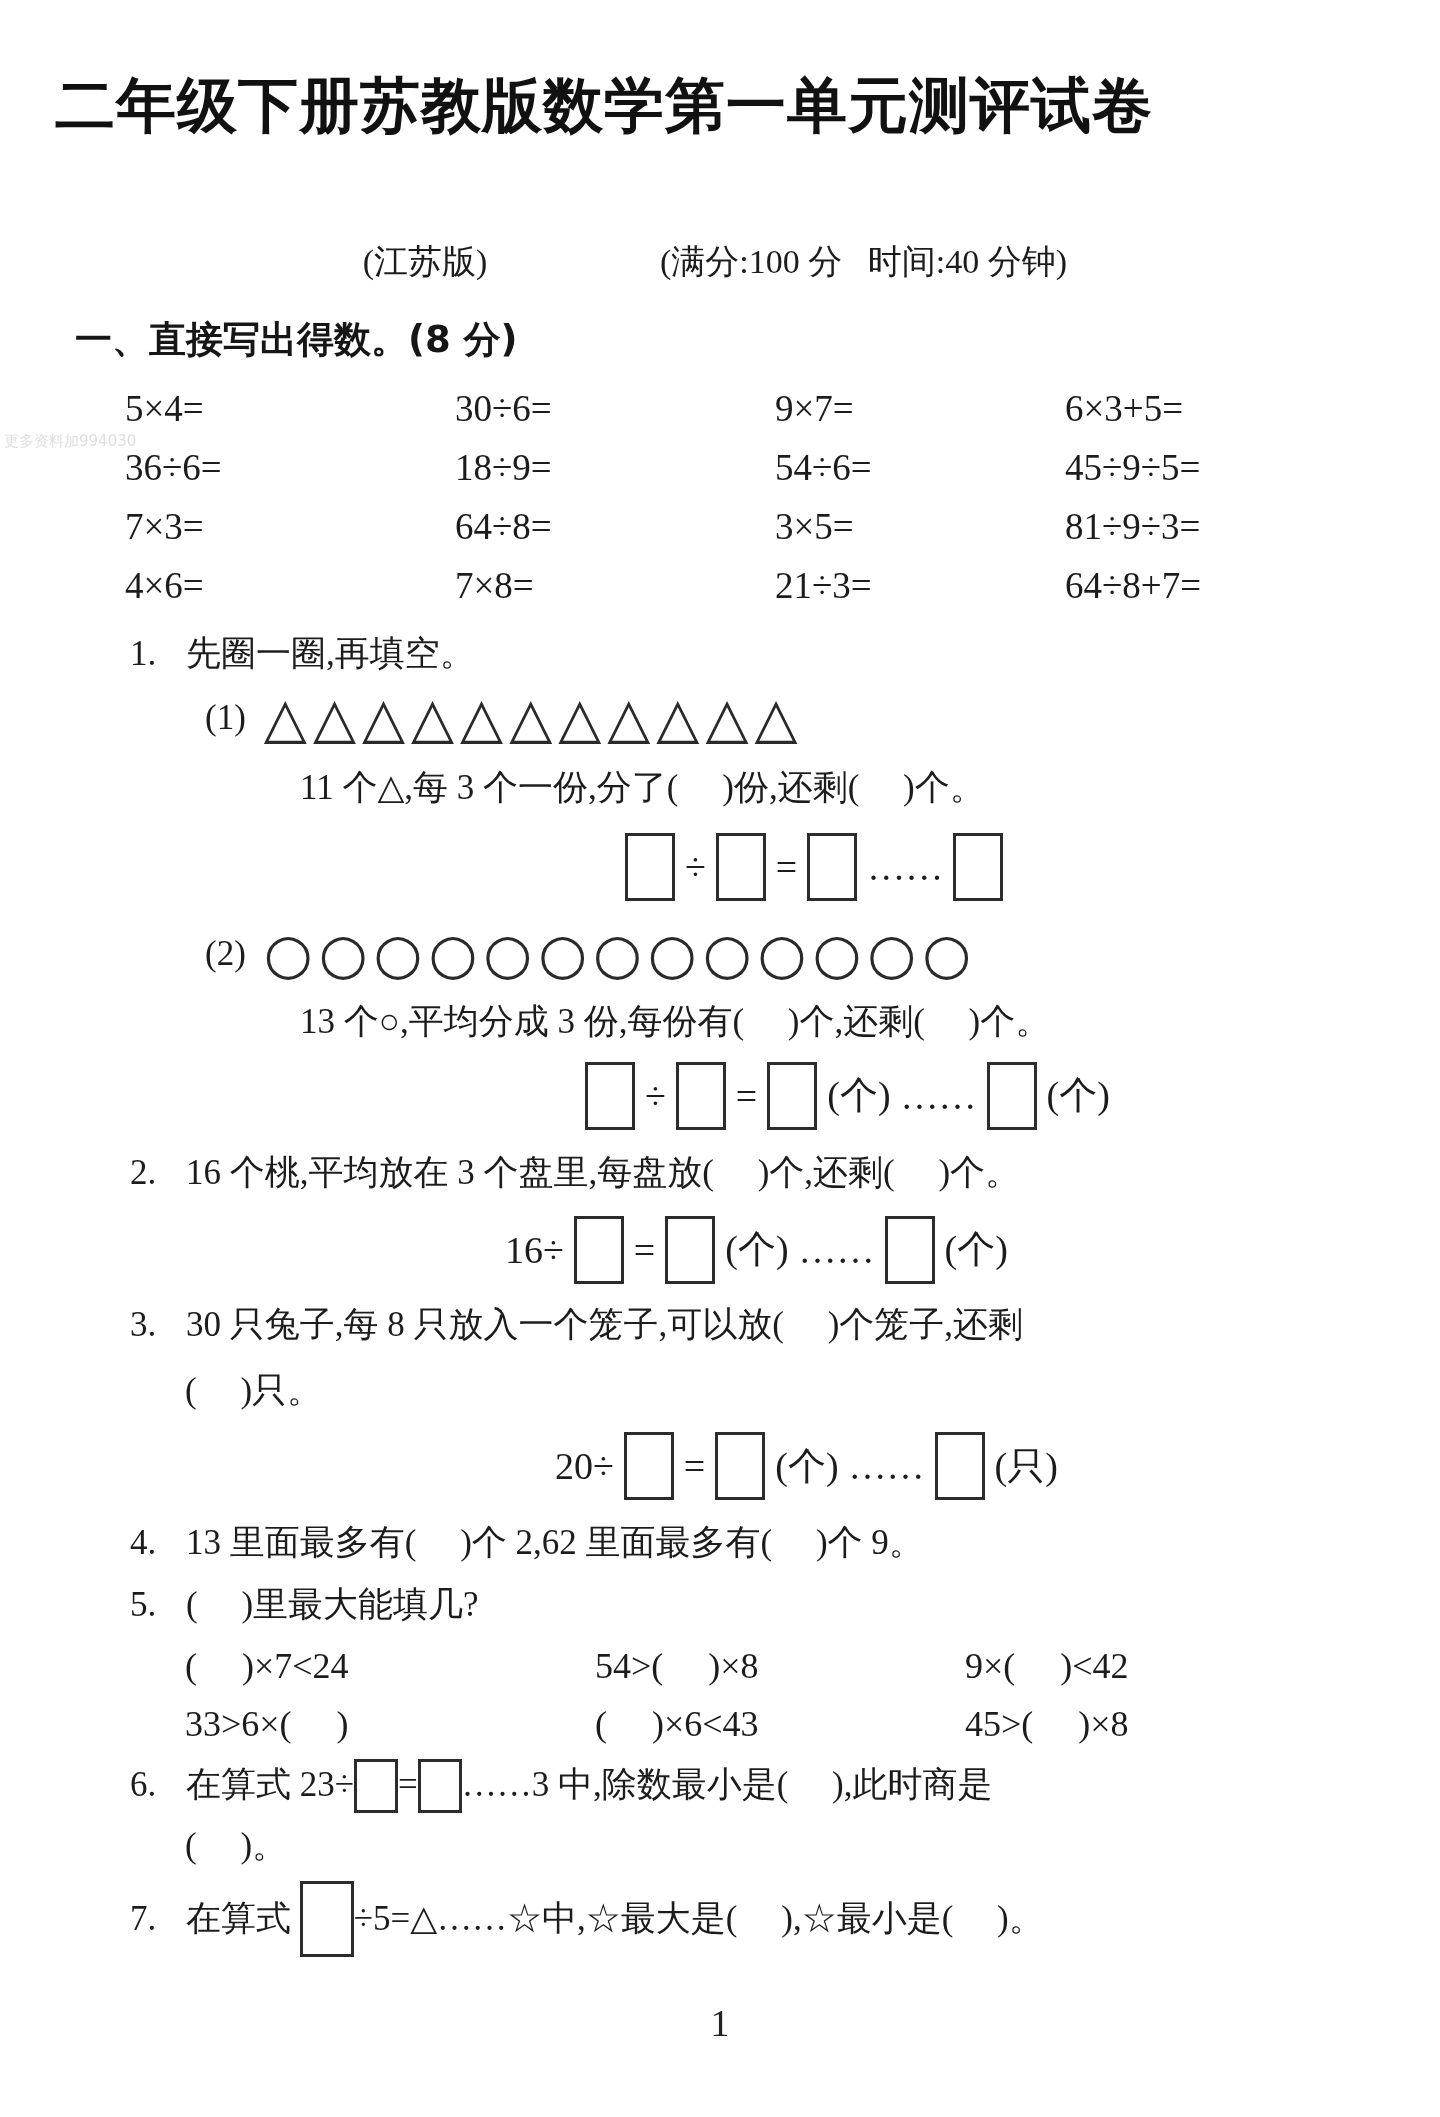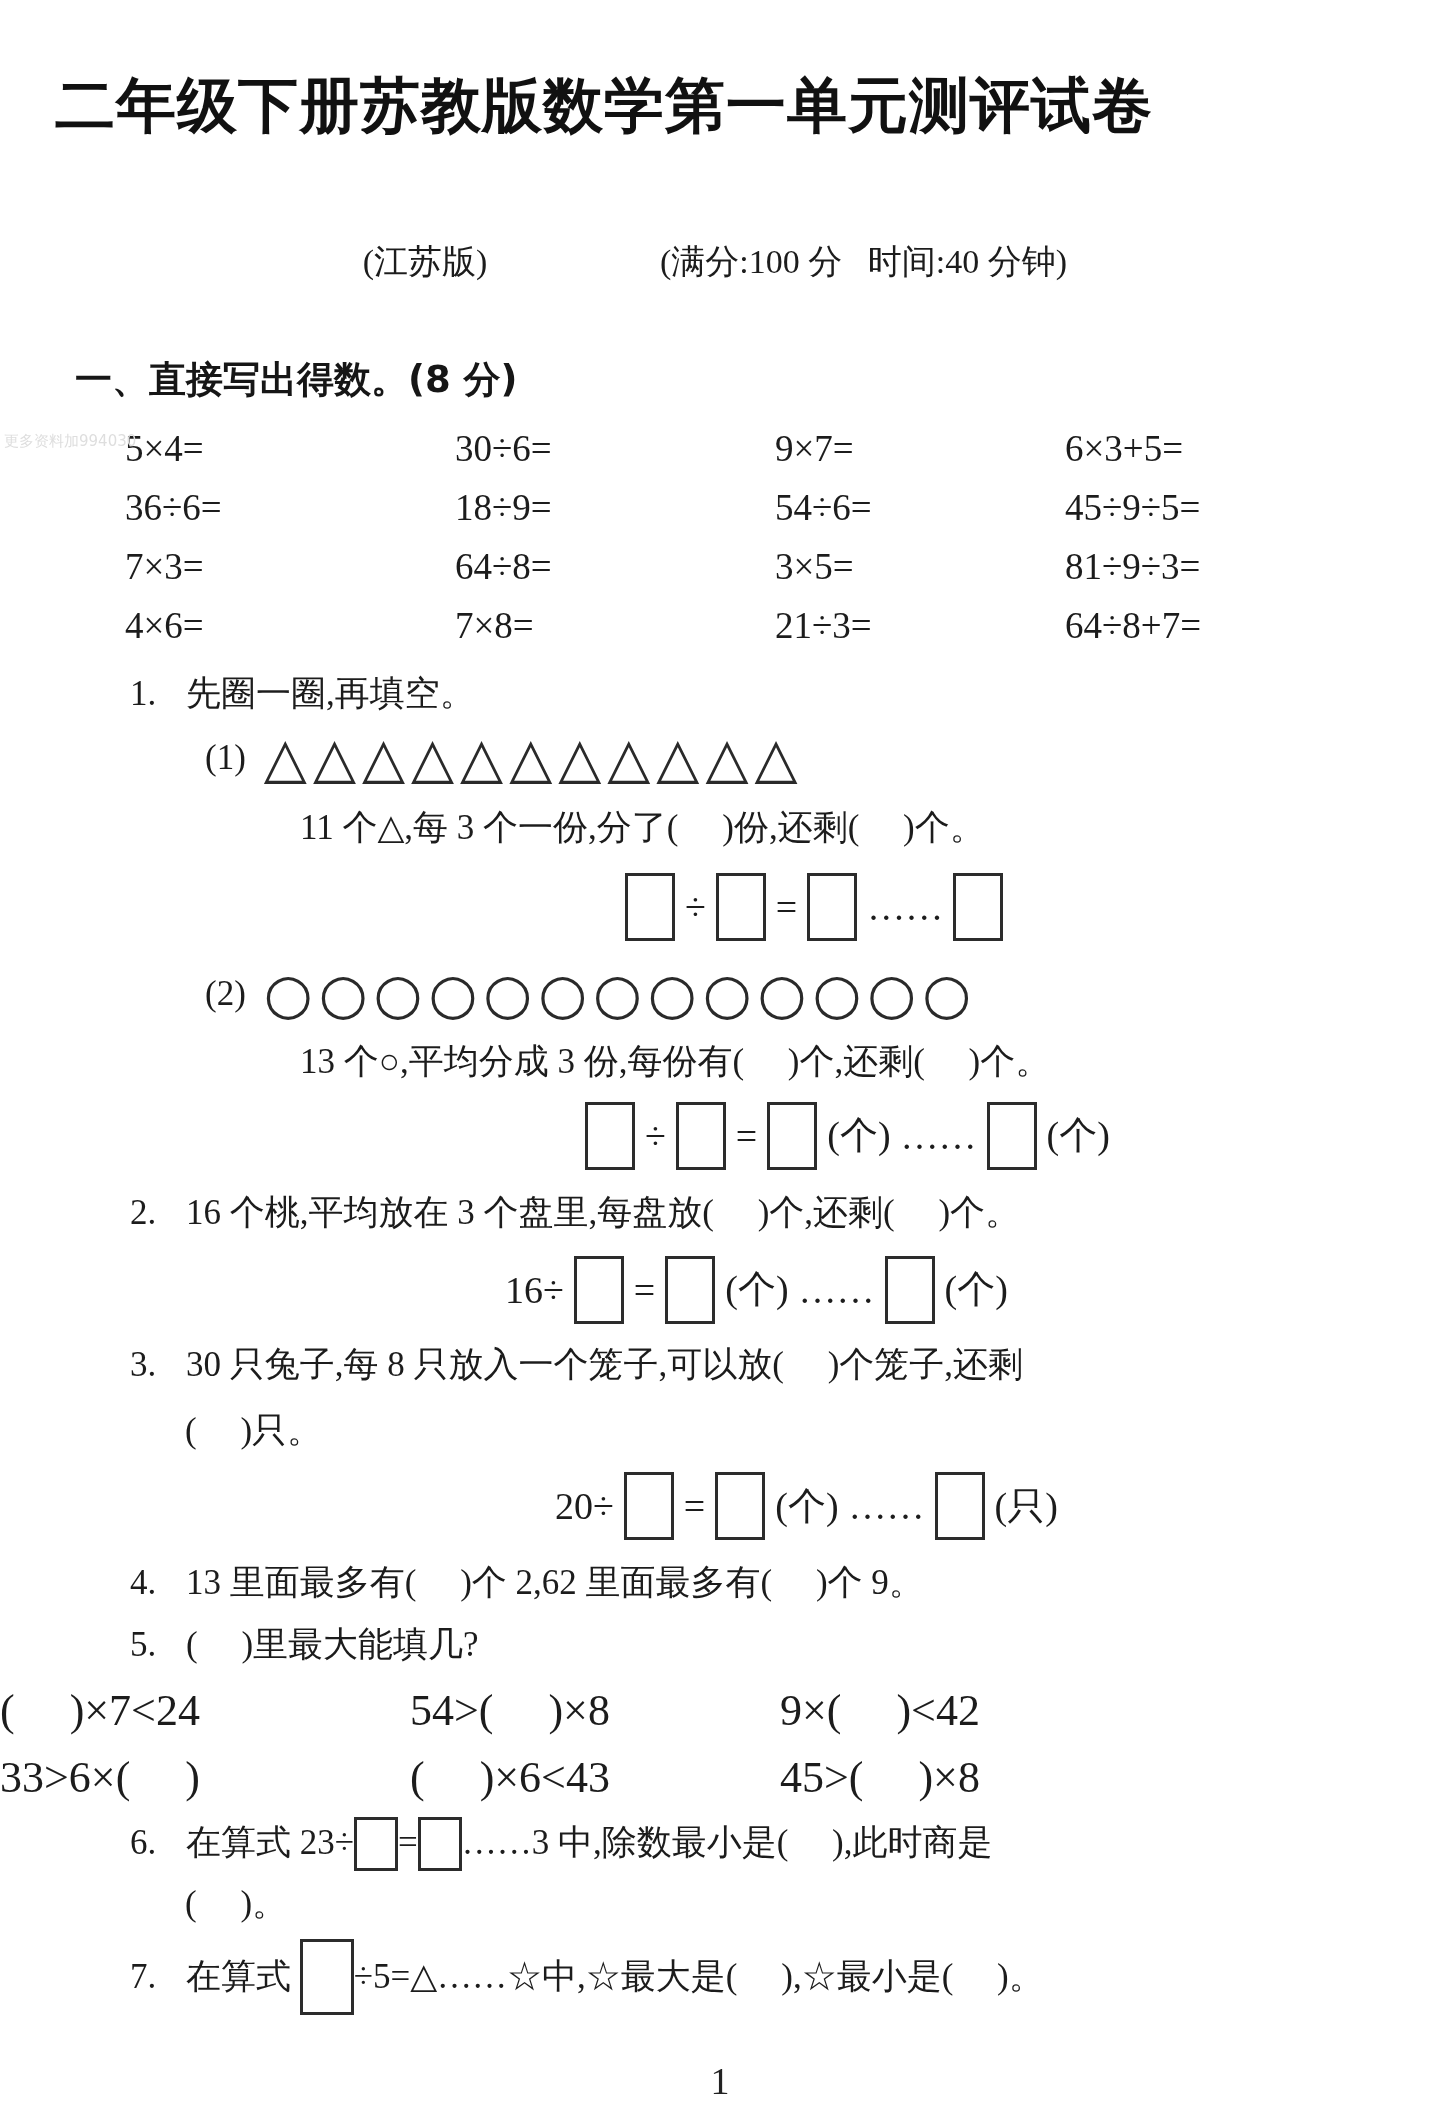--- a/index.html
+++ b/index.html
@@ -30,21 +30,21 @@
   .subtitle-row .edition { width: 470px; text-align: center; }
 
   .sec-heading {
     font-family: "DejaVu Sans", "Liberation Sans", sans-serif;
     font-weight: 700;
     font-size: 37px;
     margin-left: 75px;
     white-space: pre-wrap;
     color: #161616;
   }
-  .sec1 { margin-top: 70px; }
+  .sec1 { margin-top: 30px; }
   .sec2 { margin-top: 26px; }
 
   .calc-grid {
     display: grid;
     grid-template-columns: 330px 320px 290px auto;
     row-gap: 16px;
     margin: 22px 0 0 125px;
     font-size: 37px;
   }
   .calc-item { white-space: nowrap; }
@@ -102,21 +102,22 @@
 
   .seq-inline {
     display: inline-flex;
     align-items: center;
     white-space: pre-wrap;
   }
 
   .ineq-row {
     display: grid;
     grid-template-columns: 410px 370px auto;
-    font-size: 44px;
+    margin-left: 185px;
+    font-size: 36px;
     white-space: pre-wrap;
   }
 
   .eq1 { margin: 22px 0 0 625px; }
   .eq2 { margin: 16px 0 0 585px; }
   .eq3 { margin: 20px 0 0 505px; }
   .eq4 { margin: 18px 0 0 555px; }
 
   .mt-q1     { margin-top: 24px; }
   .mt-part1  { margin-top: 6px; }

